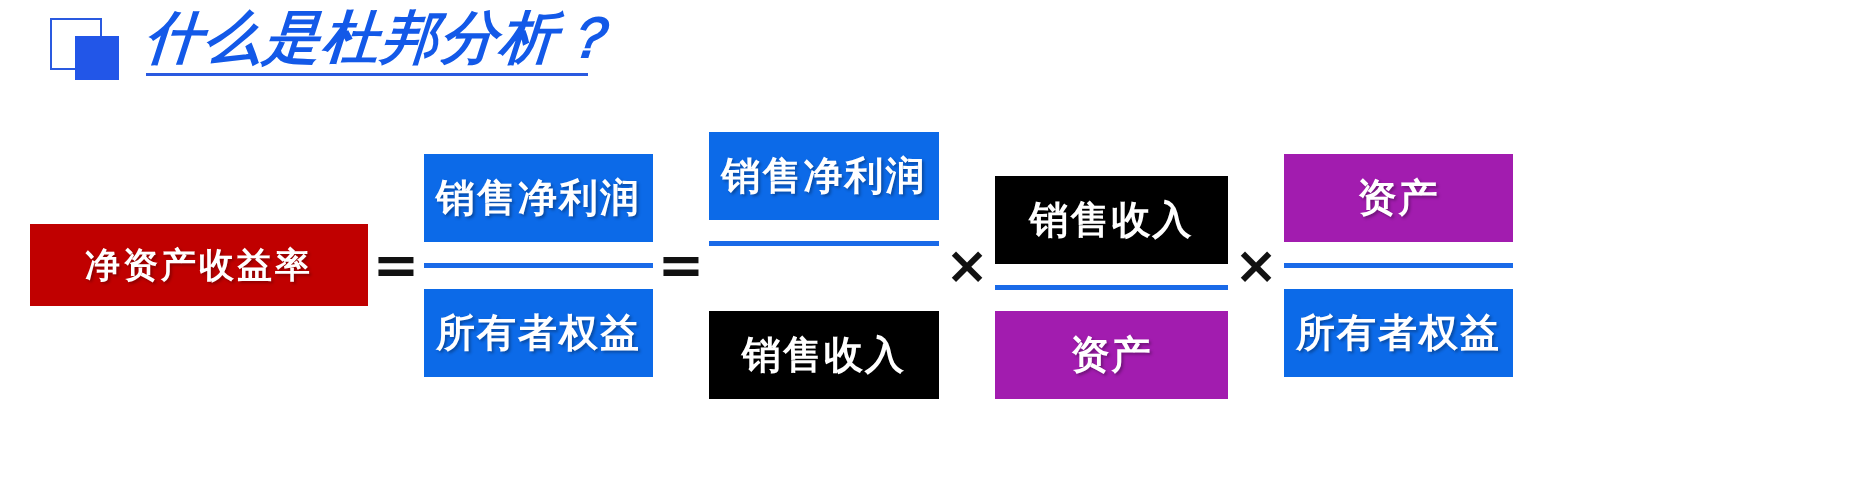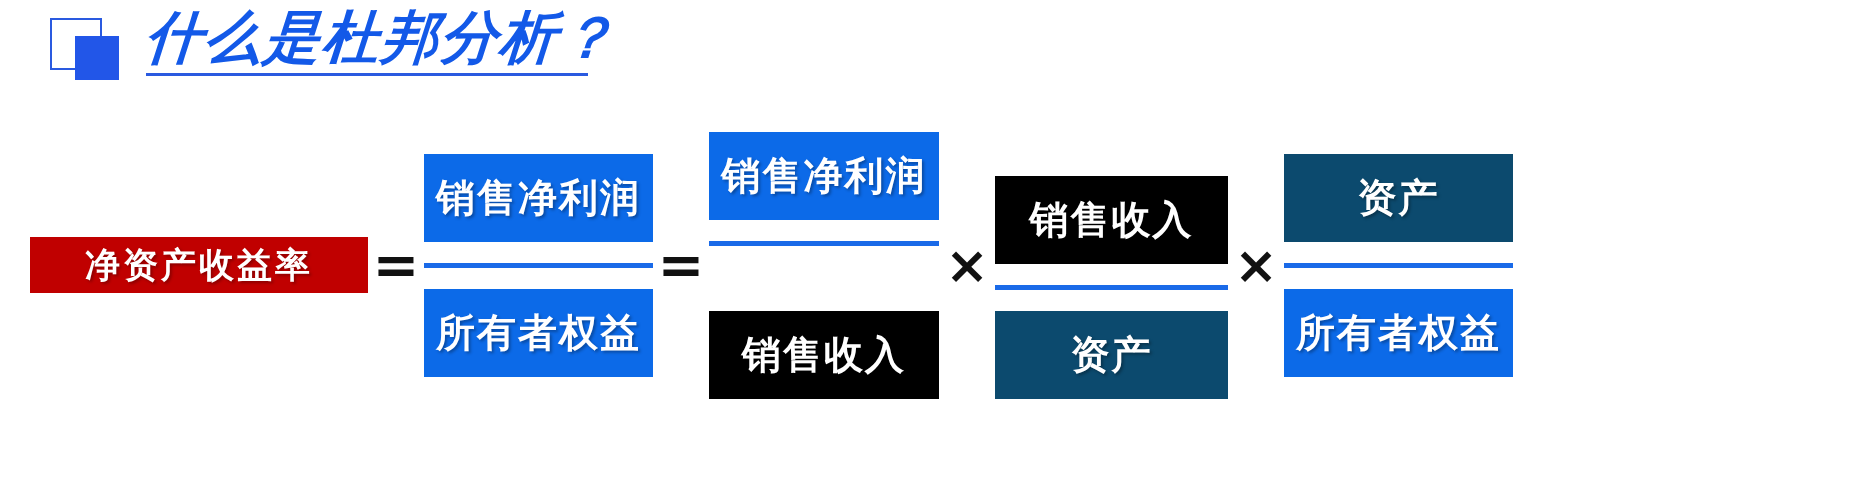--- a/index.html
+++ b/index.html
@@ -78,21 +78,21 @@
     display: flex;
     flex-direction: row;
     align-items: center;
     justify-content: flex-start;
   }
 
   .result-box {
     flex: 0 0 auto;
     margin-left: 30px;
     width: 338px;
-    height: 56px;
+    height: 82px;
     background: #c00000;
     color: #ffffff;
     display: flex;
     align-items: center;
     justify-content: center;
     font-size: 35px;
     font-weight: bold;
     letter-spacing: 3px;
     text-shadow: 2px 2px 3px rgba(0,0,0,0.28);
     box-sizing: border-box;
@@ -132,21 +132,21 @@
     justify-content: center;
     color: #ffffff;
     font-size: 39px;
     font-weight: bold;
     letter-spacing: 2px;
     text-shadow: 2px 2px 3px rgba(0,0,0,0.30);
     box-sizing: border-box;
   }
   .c-blue   { background: #0c6ae8; }
   .c-green  { background: #000000; margin-top: 44px; }
-  .c-orange { background: #0c4a6e; }
+  .c-orange { background: #a21caf; }
 
   .frac-bar {
     height: 5px;
     background: #1a6ae8;
     margin: 21px 0;
   }
 </style>
 </head>
 <body>
 

